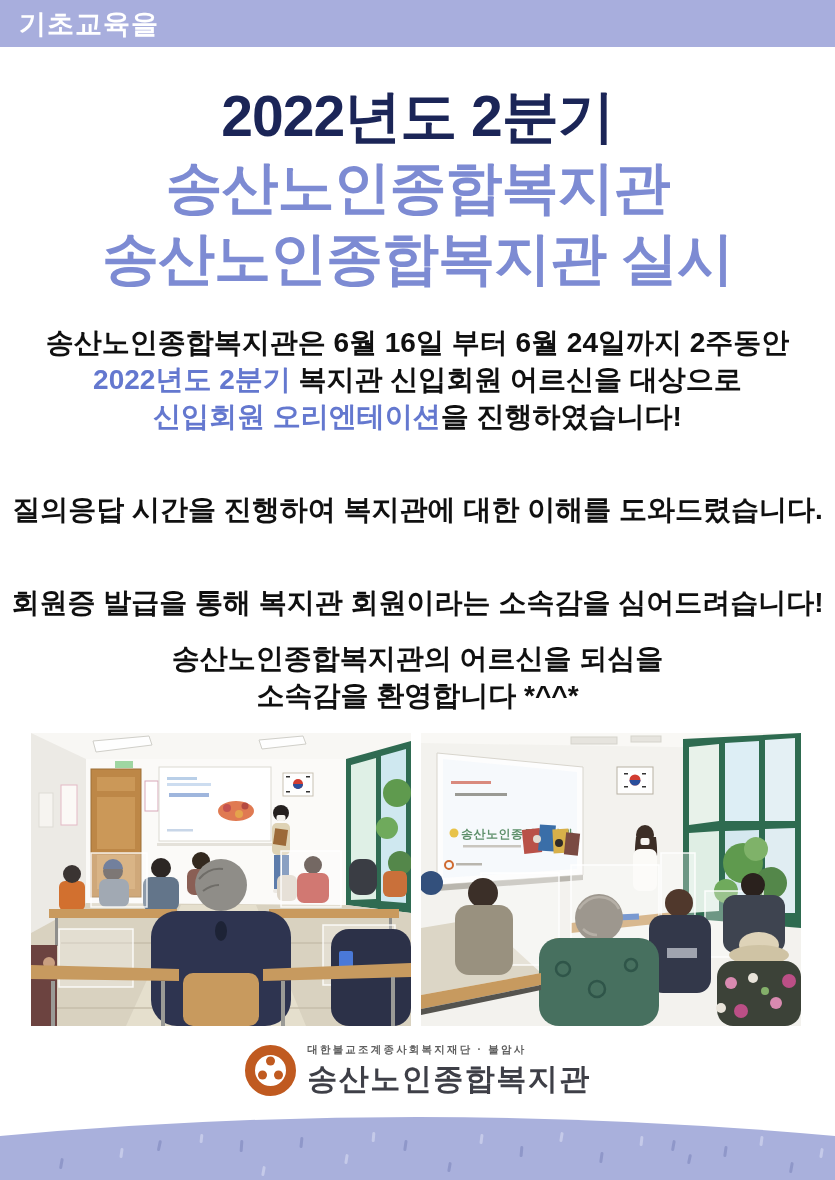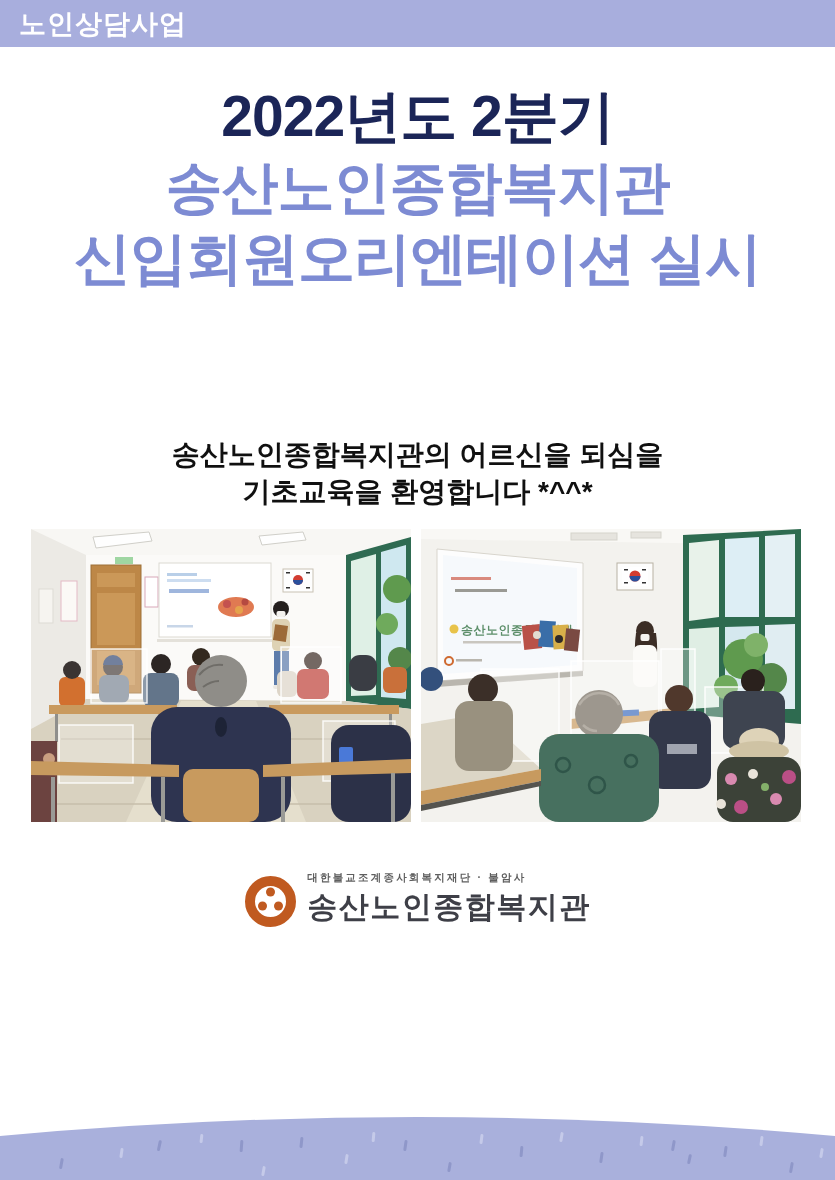--- a/index.html
+++ b/index.html
@@ -19,53 +19,60 @@
   
   .copy{margin-top:30px;text-align:center;font-size:28px;font-weight:700;
     color:#101010;line-height:37px}
   .copy p{margin:0 0 19px}
   .hl{color:#6478cf}
   
   .photos{display:flex;gap:10px;padding:0 31px;margin-top:6px}
   .photo{width:380px;height:293px;flex:0 0 auto;margin:0}
   .photo svg{display:block;width:100%;height:100%}
   
-  .logo-row{display:flex;justify-content:center;align-items:flex-end;gap:10px;margin-top:46px}
+  .logo-row{display:flex;justify-content:center;align-items:center;gap:10px;margin-top:14px}
   .logo-mark{width:53px;height:53px}
   .logo-text{display:flex;flex-direction:column;align-items:flex-start}
   .logo-small{font-size:10.5px;letter-spacing:2.2px;color:#5f5f5f;font-weight:700;margin-top:3px}
   .logo-big{font-size:30px;font-weight:900;color:#3e3f47;letter-spacing:1.5px;margin-top:2px}
   
   .footer-wave{position:absolute;left:0;bottom:0;width:835px;height:70px}
 </style>
 </head>
 <body>
 
 <div class="poster">
 
   <header class="banner">
-    <span class="banner-label">노인상담사업</span>
+    <span class="banner-label">기초교육을</span>
   </header>
 
   <section class="title-block">
     <div class="title-line title-navy">2022년도 2분기</div>
     <div class="title-line title-purple">송산노인종합복지관</div>
-    <div class="title-line title-purple">신입회원오리엔테이션 실시</div>
+    <div class="title-line title-purple">송산노인종합복지관 실시</div>
   </section>
 
   <section class="copy">
     <p>
-      <br>
+      <span>송산노인종합복지관은 6월 16일 부터 6월 24일까지 2주동안</span><br>
+      <span class="hl">2022년도 2분기</span><span> 복지관 신입회원 어르신을 대상으로</span><br>
+      <span class="hl">신입회원 오리엔테이션</span><span>을 진행하였습니다!</span>
     </p>
     <p>
       <br>
+      <span>질의응답 시간을 진행하여 복지관에 대한 이해를 도와드렸습니다.</span>
+    </p>
+    <p>
+      <br>
+      <span>회원증 발급을 통해 복지관 회원이라는 소속감을 심어드려습니다!</span>
     </p>
     <p>
       <span>송산노인종합복지관의 어르신을 되심을</span><br>
-      <span>기초교육을 환영합니다 *^^*</span>
+      <span>소속감을 환영합니다 *^^*</span>
     </p>
   </section>
 
   <div class="photos">
 
     <figure class="photo">
       <svg viewBox="0 0 380 293" preserveAspectRatio="none">
         <rect width="380" height="293" fill="#f1efeb"></rect>
 
         <polygon points="0,0 380,0 380,26 0,26" fill="#f8f7f4"></polygon>

